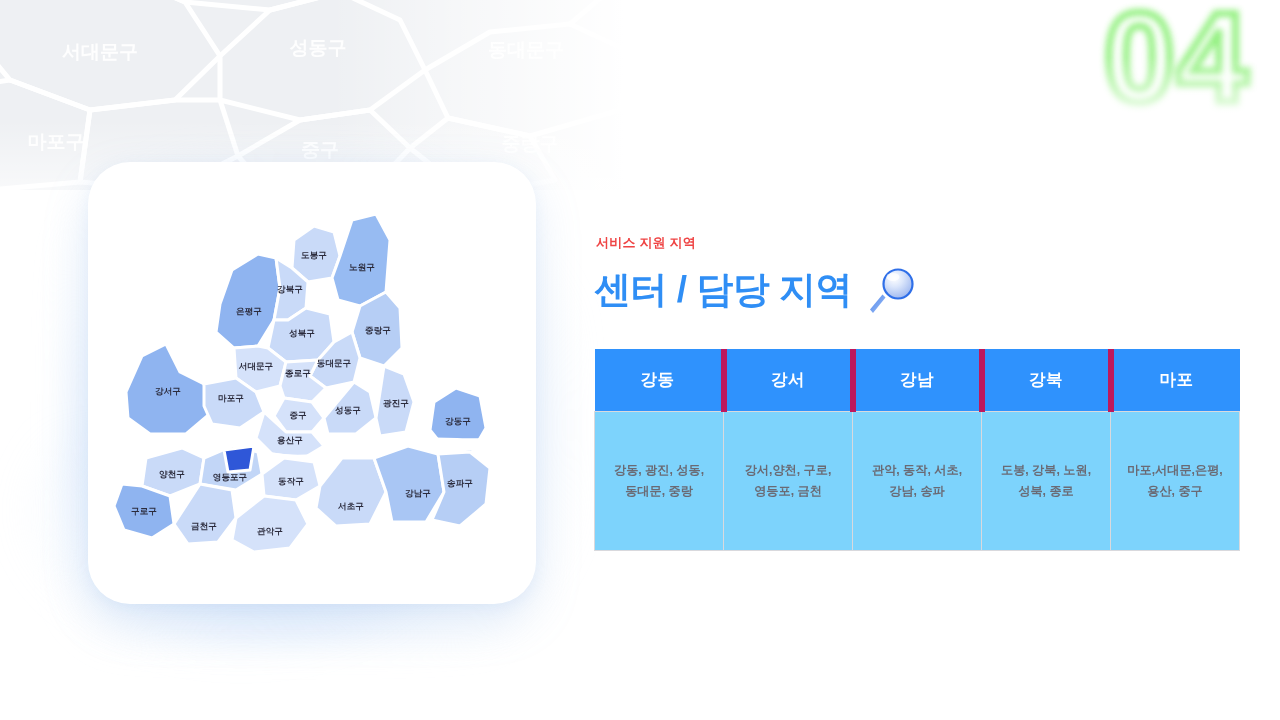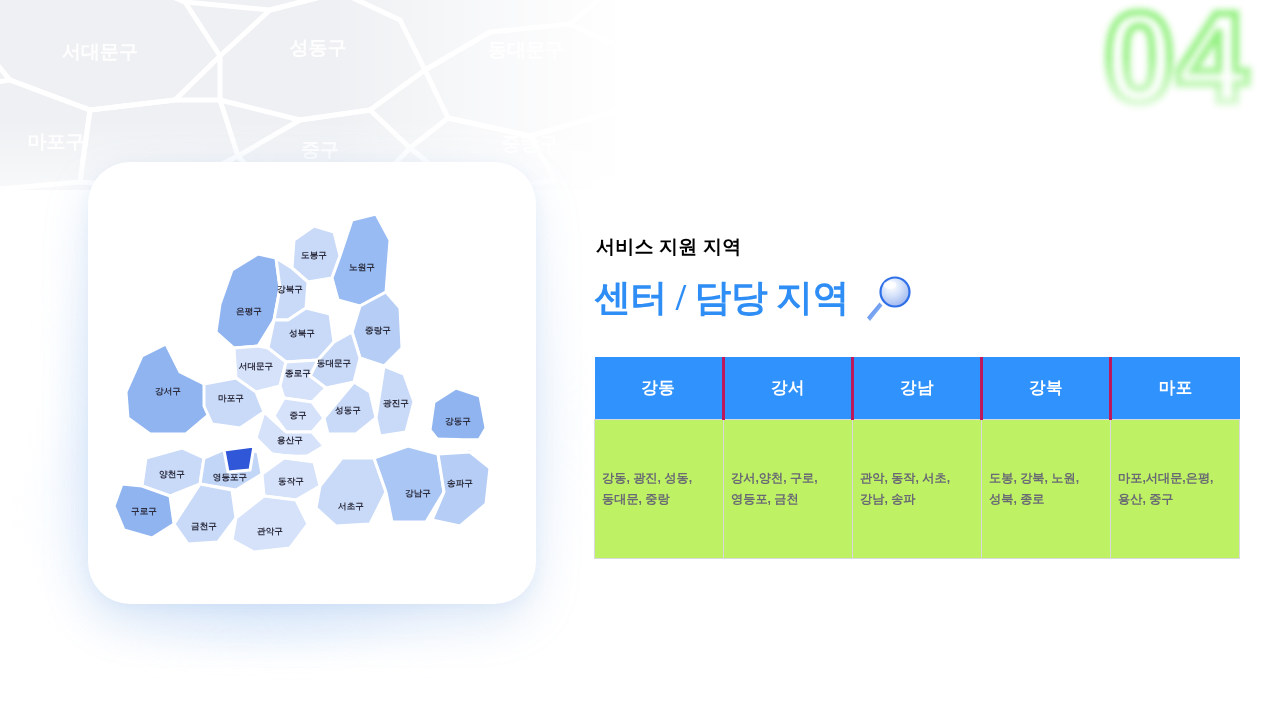--- a/index.html
+++ b/index.html
@@ -129,33 +129,32 @@
 
   
   .right-panel {
     position: absolute;
     left: 594px;
     top: 234px;
     width: 640px;
   }
 
   .eyebrow {
-    font-size: 19px;
+    font-size: 13px;
     font-weight: 700;
-    color: #000000;
+    color: #ef4444;
     letter-spacing: 0.2px;
     margin: 0 0 9px 2px;
   }
 
   .title-row {
     display: flex;
     align-items: center;
     gap: 14px;
     margin-bottom: 30px;
-    font-family: Liberation Serif, serif;
   }
   .title-text {
     font-size: 37px;
     font-weight: 800;
     color: #2f8ef5;
     letter-spacing: -0.5px;
     line-height: 1.05;
     white-space: nowrap;
   }
   .magnifier {
@@ -172,35 +171,35 @@
     border-collapse: collapse;
     table-layout: fixed;
   }
   .region-table th {
     background: #2f92fd;
     color: #ffffff;
     font-size: 16.5px;
     font-weight: 800;
     height: 60px;
     border-right: 2px solid #ffffff;
-    border-left: 3px solid #be185d;
+    border-left: 6px solid #be185d;
     letter-spacing: 0.5px;
   }
   .region-table th:first-child { border-left: none; }
   .region-table th:last-child  { border-right: none; font-family: Liberation Serif, serif; }
 
   .region-table td {
     height: 138px;
-    background: #bef264;
+    background: #7dd3fc;
     border: 1px solid #d9d9dd;
     color: #6a6a74;
     font-size: 12.2px;
     font-weight: 700;
     line-height: 1.75;
-    text-align: left;
+    text-align: center;
     vertical-align: middle;
     padding: 0 7px;
     word-break: keep-all;
   }
 </style>
 </head>
 <body>
 
 <div id="slide">
 

